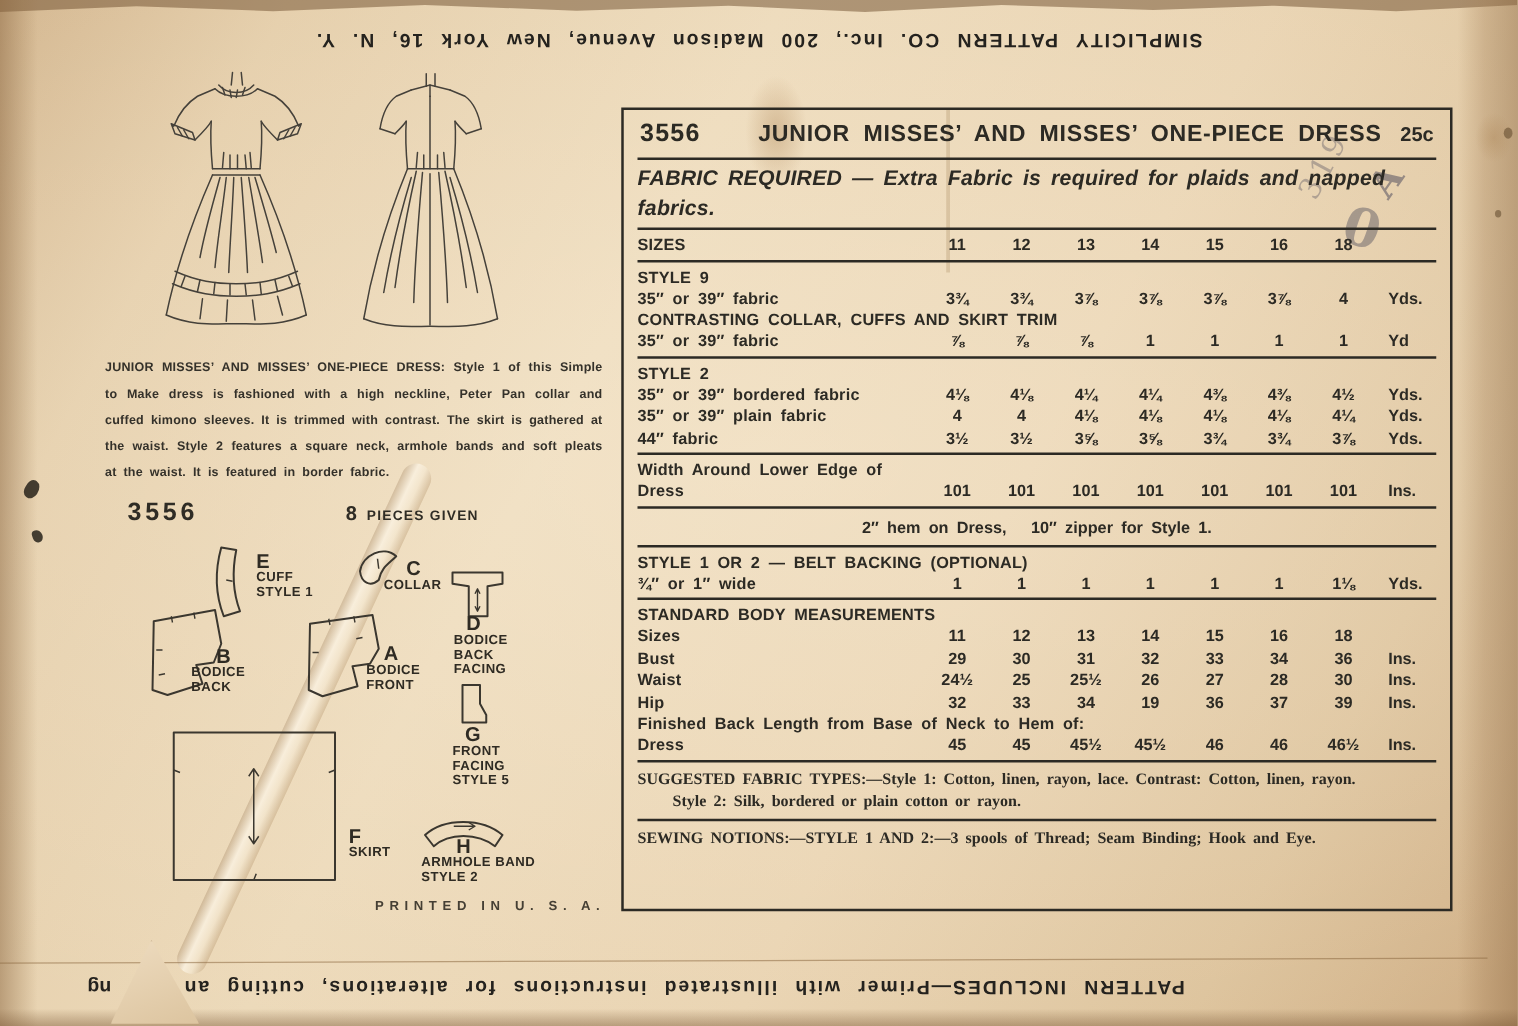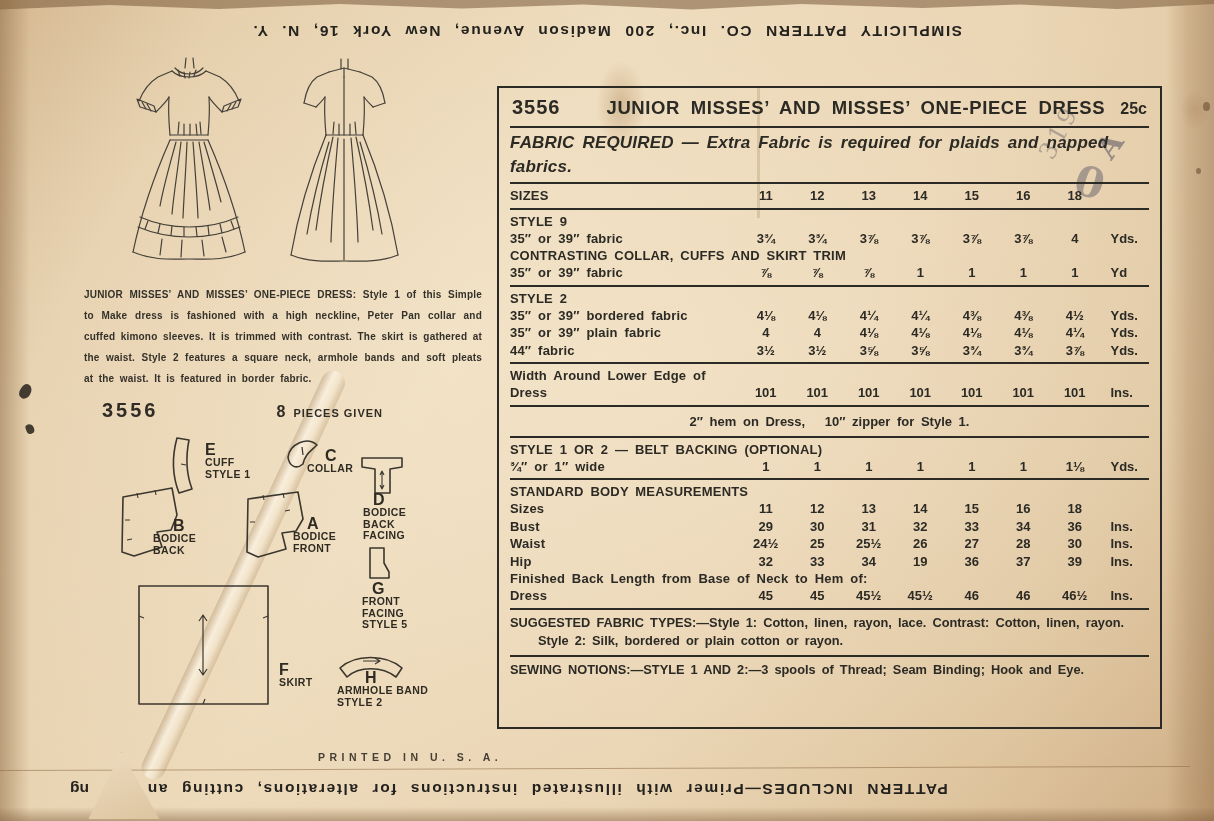--- a/index.html
+++ b/index.html
@@ -53,39 +53,39 @@
     font-size:10px;font-weight:bold;line-height:21px;text-align:justify;color:#34312a;letter-spacing:.2px;word-spacing:2.5px;}
   .pieces-head{position:absolute;left:102px;top:399px;width:360px;display:flex;align-items:baseline;color:#2f2c25;}
   .pieces-num{font-size:20px;font-weight:bold;letter-spacing:3px;}
   .pieces-count{font-size:16px;font-weight:bold;margin-left:118px;}
   .pieces-given{font-size:11px;font-weight:bold;letter-spacing:1px;margin-left:8px;}
   .diagram{position:absolute;left:85px;top:420px;width:385px;height:322px;}
   .diagram svg{position:absolute;left:0;top:0;}
   .plabel{position:absolute;color:#2f2b23;line-height:11px;}
   .pletter{display:block;font-size:16px;font-weight:bold;}
   .pname{display:block;font-size:10.5px;font-weight:bold;letter-spacing:.4px;line-height:11.5px;margin-top:2px;}
-  .printed{position:absolute;left:318px;top:719px;font-size:10.5px;font-weight:bold;letter-spacing:4.5px;color:#45форм3f34;color:#453f34;margin-top:32px;}
+  .printed{position:absolute;left:300px;top:719px;font-size:10.5px;font-weight:bold;letter-spacing:4.5px;color:#45форм3f34;color:#453f34;}
 
   
   .panel{position:absolute;left:497px;top:86px;width:665px;height:643px;box-sizing:border-box;
     border:2.5px solid #2c2a24;padding:3px 11px 6px 11px;color:#2c2a24;overflow:hidden;}
   .ptitle{display:flex;align-items:baseline;padding:5px 2px 4px 2px;}
   .ptitle .num{font-size:20px;font-weight:bold;letter-spacing:1px;}
   .ptitle .ttl{font-size:18.5px;font-weight:bold;letter-spacing:.6px;word-spacing:5px;margin-left:46px;flex:1;}
   .ptitle .price{font-size:16px;font-weight:bold;}
   .rule{border-top:2px solid #2c2a24;margin:3px 0 3px 0;}
   .lead{font-size:17px;font-weight:bold;line-height:24px;letter-spacing:.2px;word-spacing:3px;font-style:italic;}
   .sechead{font-size:13px;font-weight:bold;line-height:17px;letter-spacing:.2px;word-spacing:3px;}
   .note{font-size:13px;font-weight:bold;line-height:23px;word-spacing:3px;text-align:center;}
   .trow{display:grid;grid-template-columns:230px repeat(7,51.5px) auto;align-items:baseline;
     font-size:13px;font-weight:bold;line-height:17.5px;}
   .tlabel{letter-spacing:.2px;word-spacing:3px;}
   .tval{text-align:center;}
   .tunit{text-align:left;padding-left:10px;}
-  .para{font-size:12.8px;font-weight:bold;line-height:18.5px;word-spacing:2.5px;padding:1px 0;}
+  .para{font-size:12.8px;font-weight:bold;line-height:18.5px;word-spacing:2.5px;padding:1px 0;font-family:Liberation Serif, serif;}
   .pline.indent{padding-left:28px;}
 
   
   .pencil{position:absolute;color:#565261;font-family:"DejaVu Serif",serif;}
 
   svg path,svg line,svg polyline,svg rect{vector-effect:non-scaling-stroke;}
 </style>
 </head>
 <body>
 

